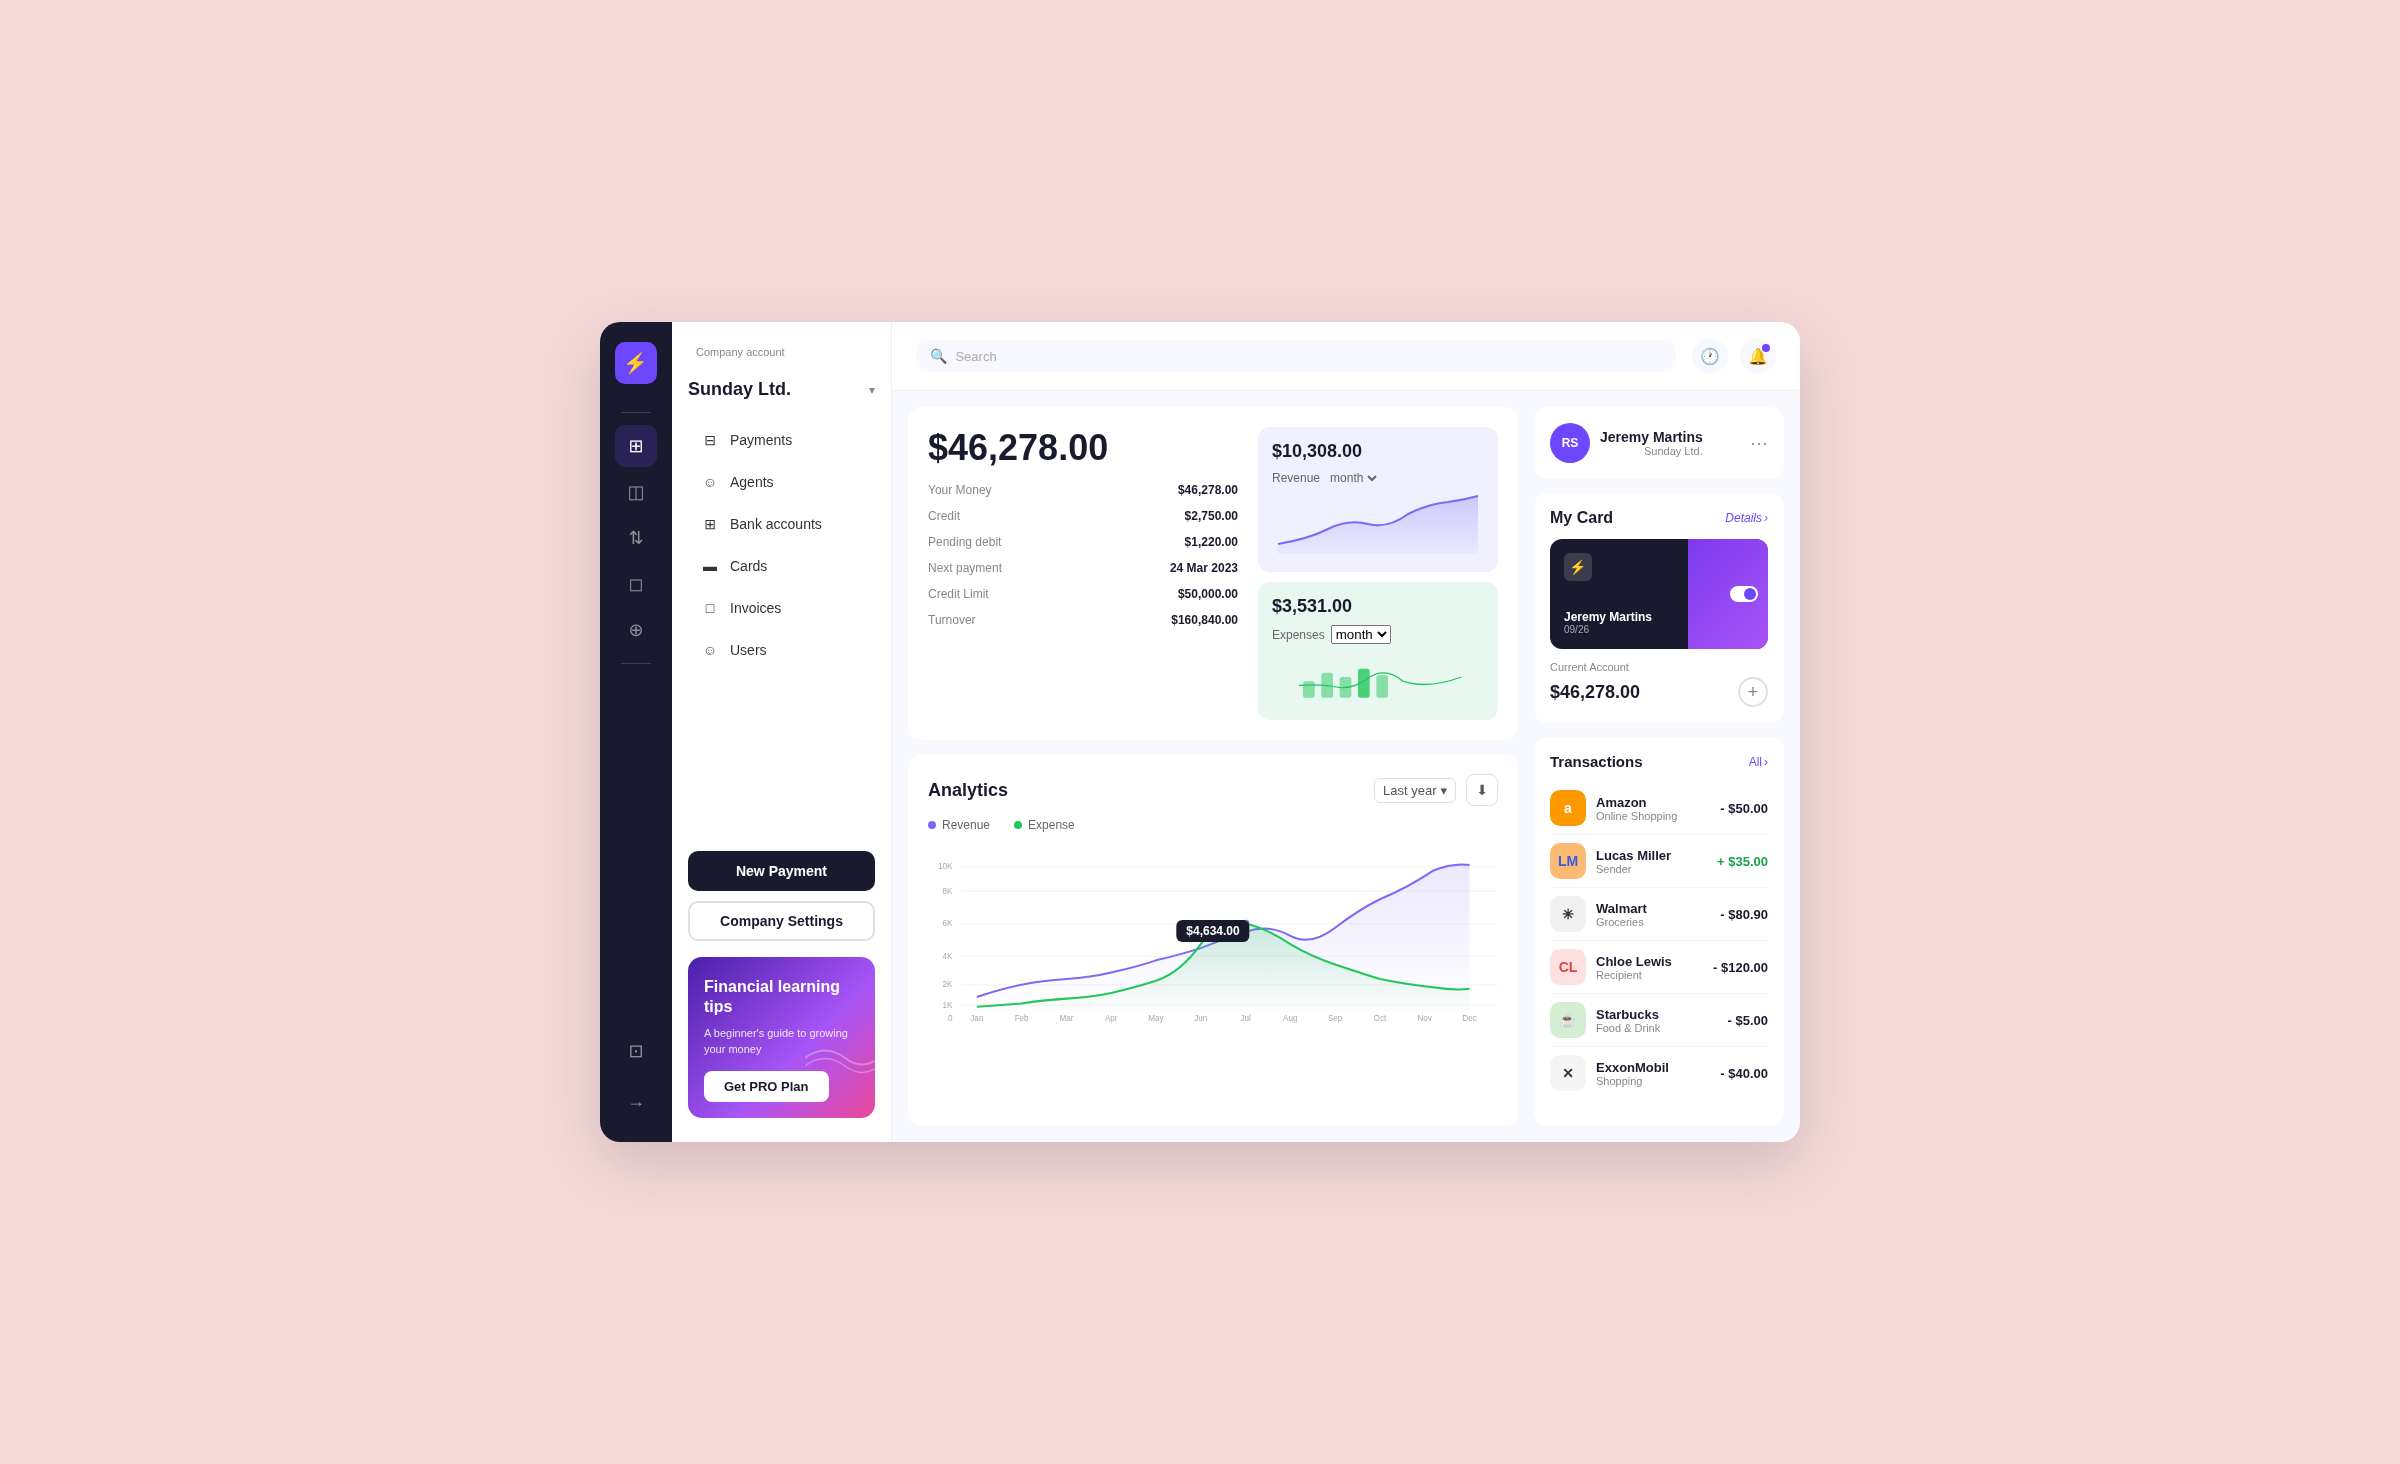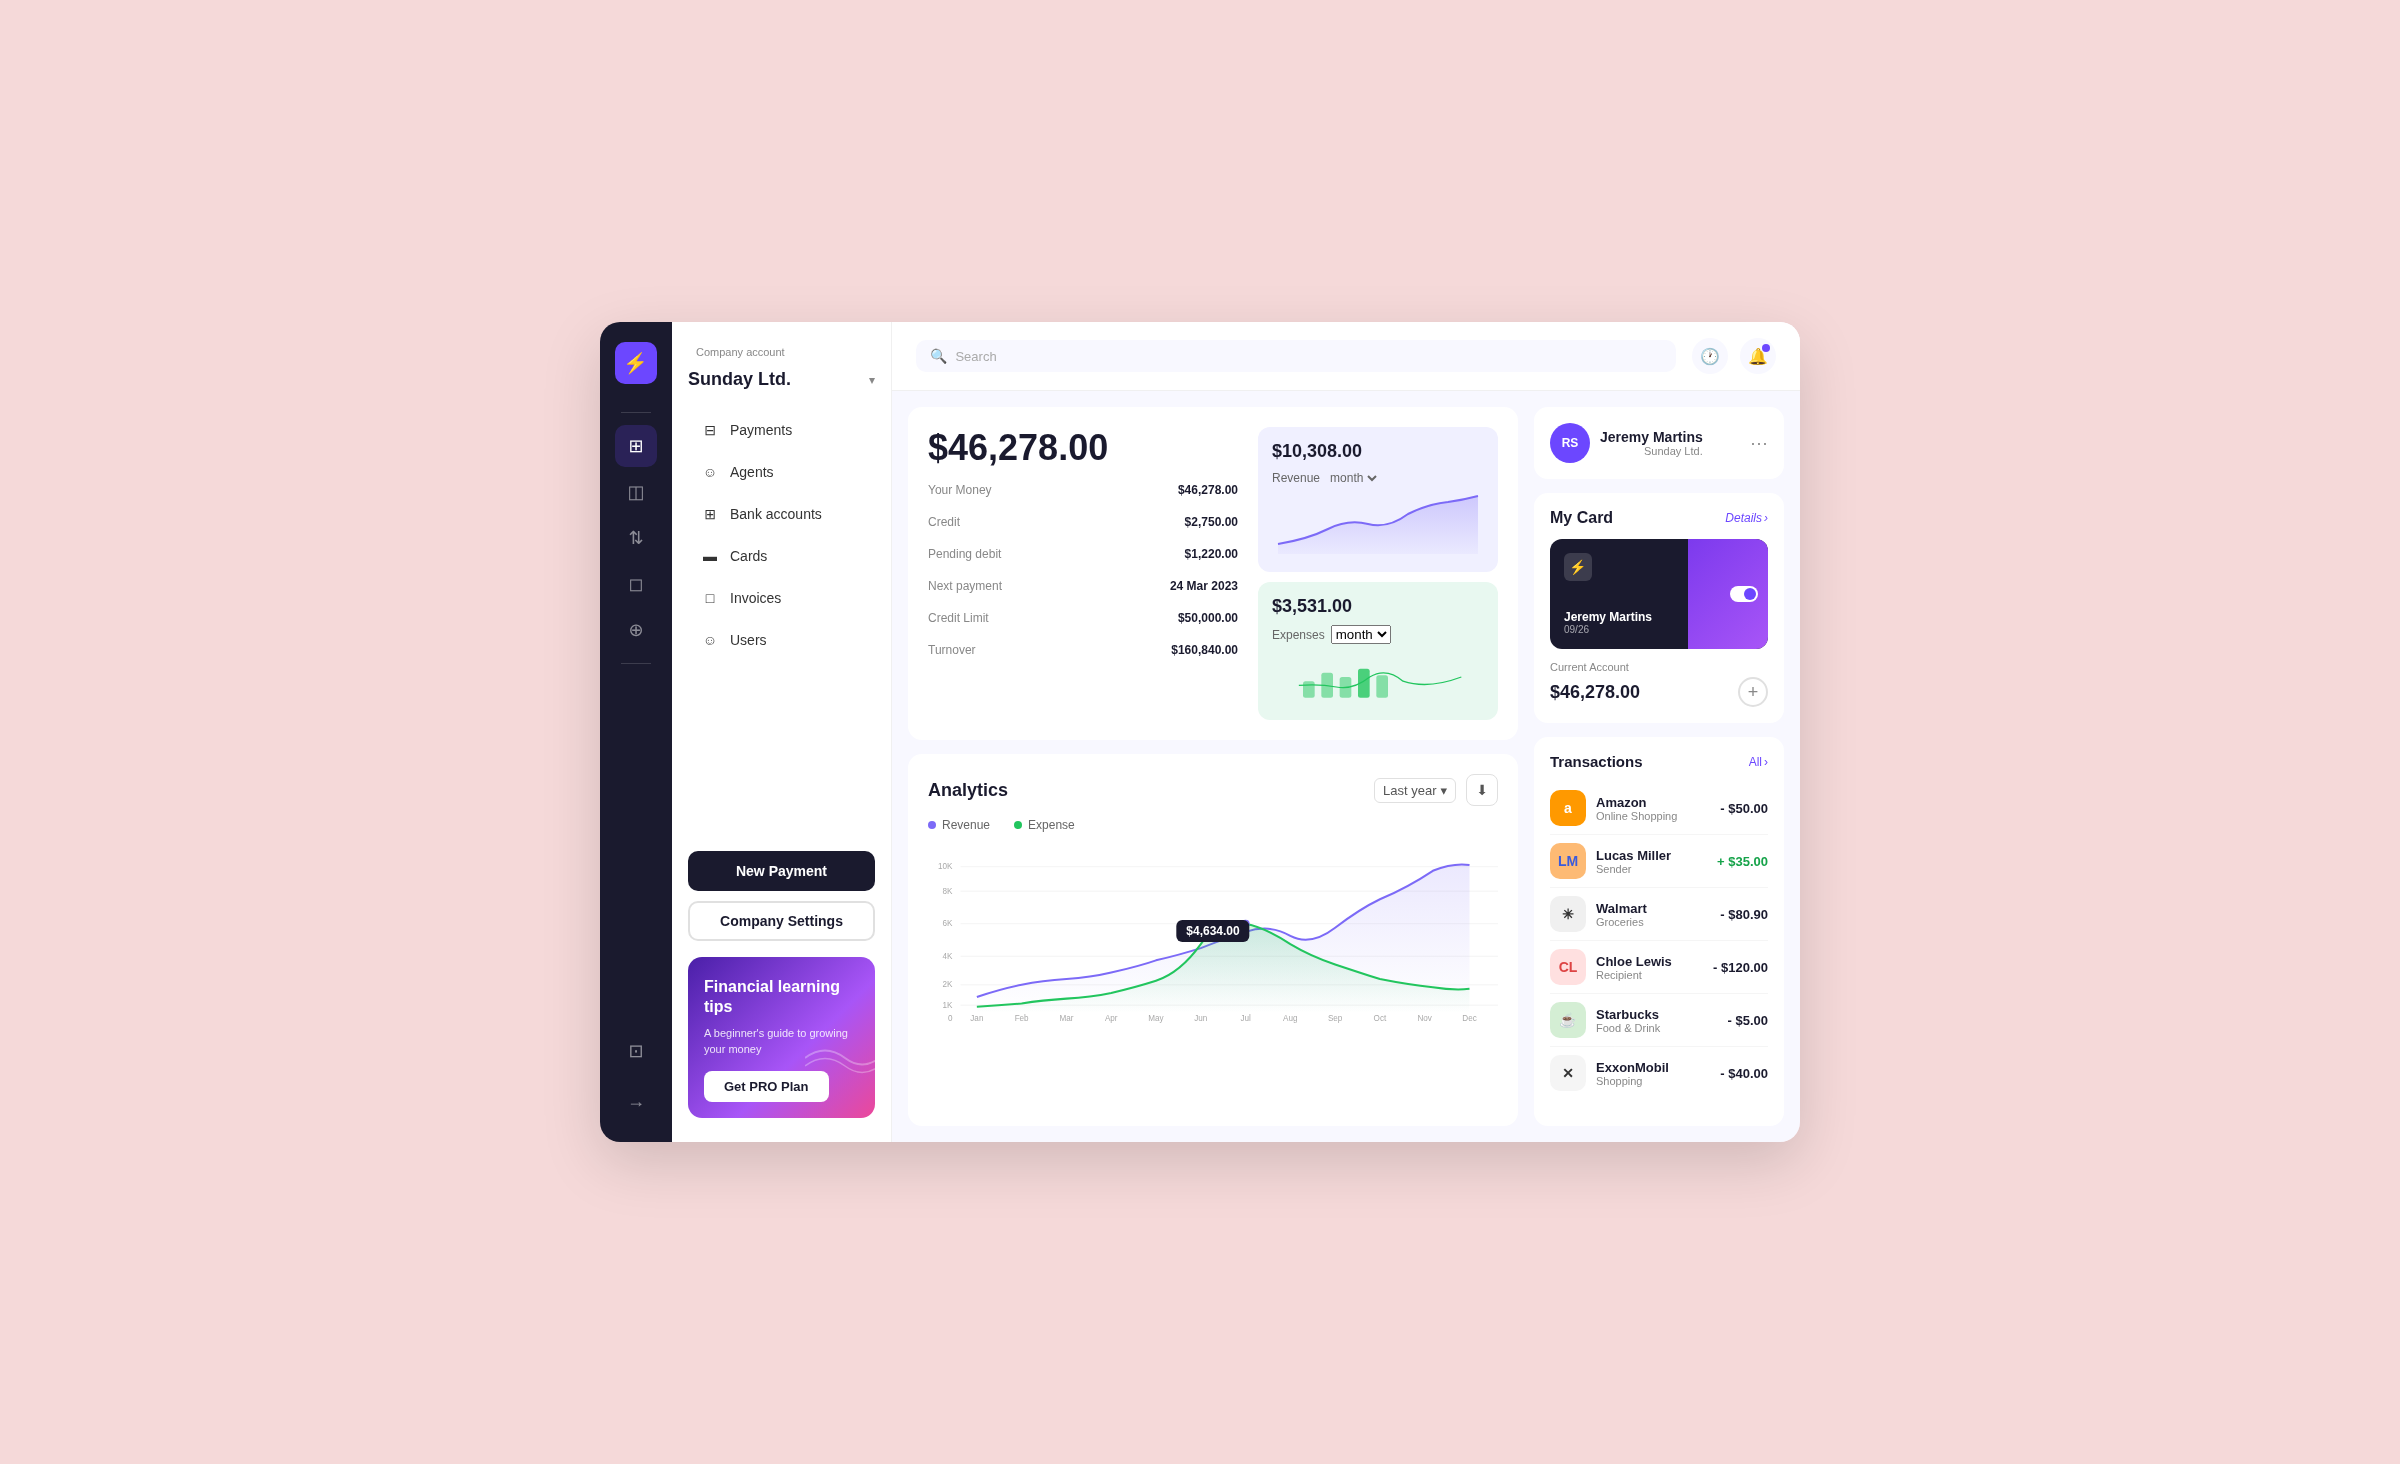--- a/index.html
+++ b/index.html
@@ -84,21 +84,21 @@
     }
     .company-header {
       display: flex;
       align-items: center;
       justify-content: space-between;
       margin-bottom: 20px;
     }
     .company-label {
       font-size: 11px;
       color: #888;
-      margin-bottom: 11px;
+      margin-bottom: 21px;
       padding-left: 8px;
     }
     .company-name {
       font-size: 18px;
       font-weight: 700;
       color: #1a1a2e;
     }
     .chevron-icon { color: #888; font-size: 12px; }
     .nav-menu { display: flex; flex-direction: column; gap: 2px; flex: 1; }
     .nav-item {
@@ -250,21 +250,21 @@
     
     .summary-card {
       background: white;
       border-radius: 14px;
       padding: 20px;
       display: flex;
       gap: 20px;
     }
     .summary-left { flex: 1; }
     .balance-amount { font-size: 36px; font-weight: 800; color: #1a1a2e; margin-bottom: 14px; }
-    .summary-table { display: flex; flex-direction: column; gap: 18px; }
+    .summary-table { display: flex; flex-direction: column; gap: 12px; }
     .summary-row {
       display: flex;
       justify-content: space-between;
       font-size: 12px;
     }
     .summary-row .label { color: #888; }
     .summary-row .value { color: #1a1a2e; font-weight: 600; }
     .summary-right { width: 240px; display: flex; flex-direction: column; gap: 10px; }
     .mini-chart-card {
       background: #f0f0ff;

